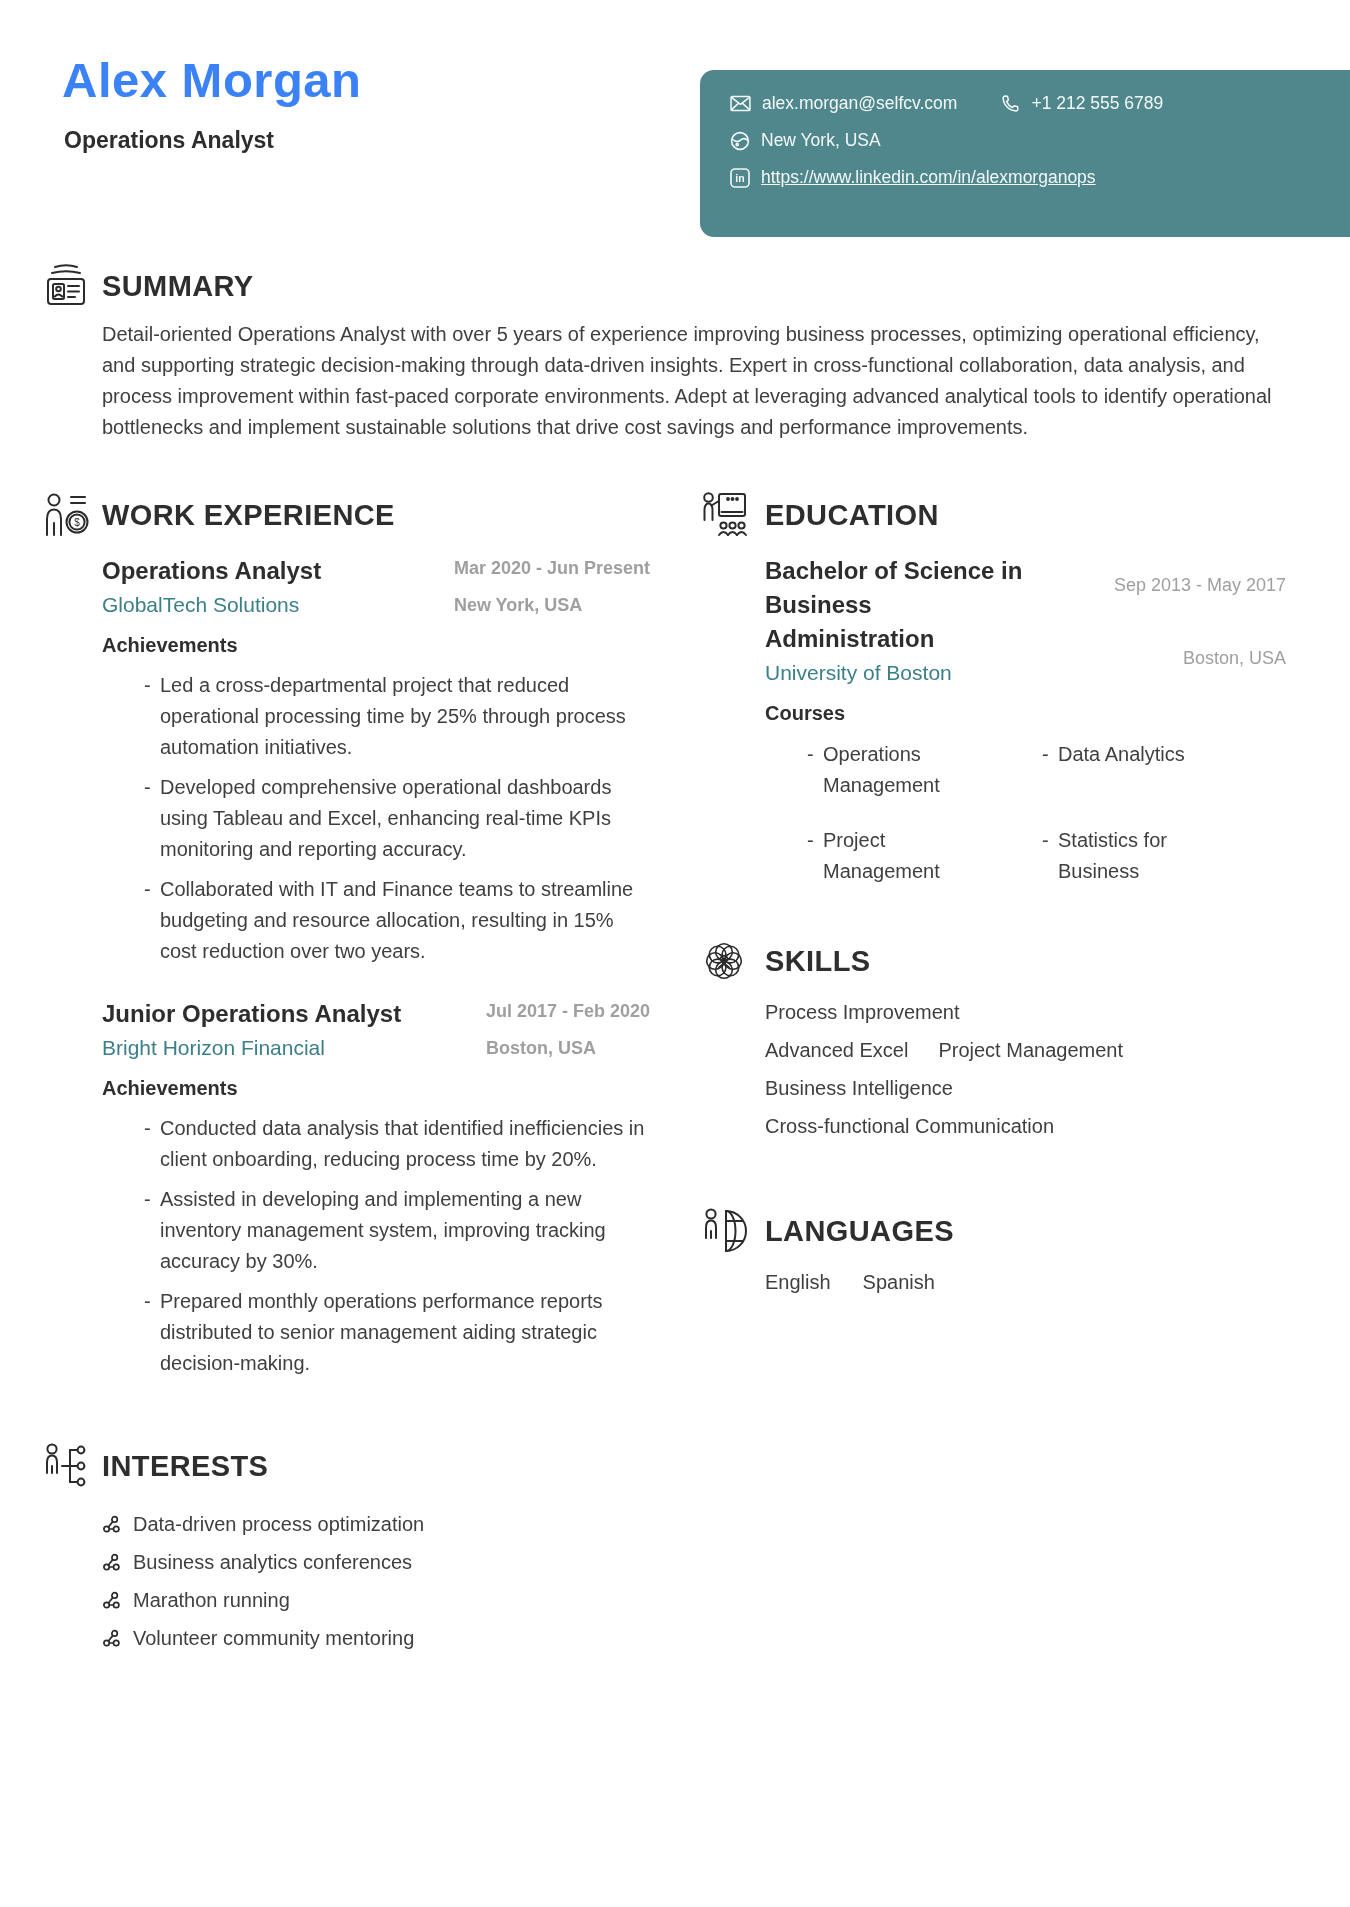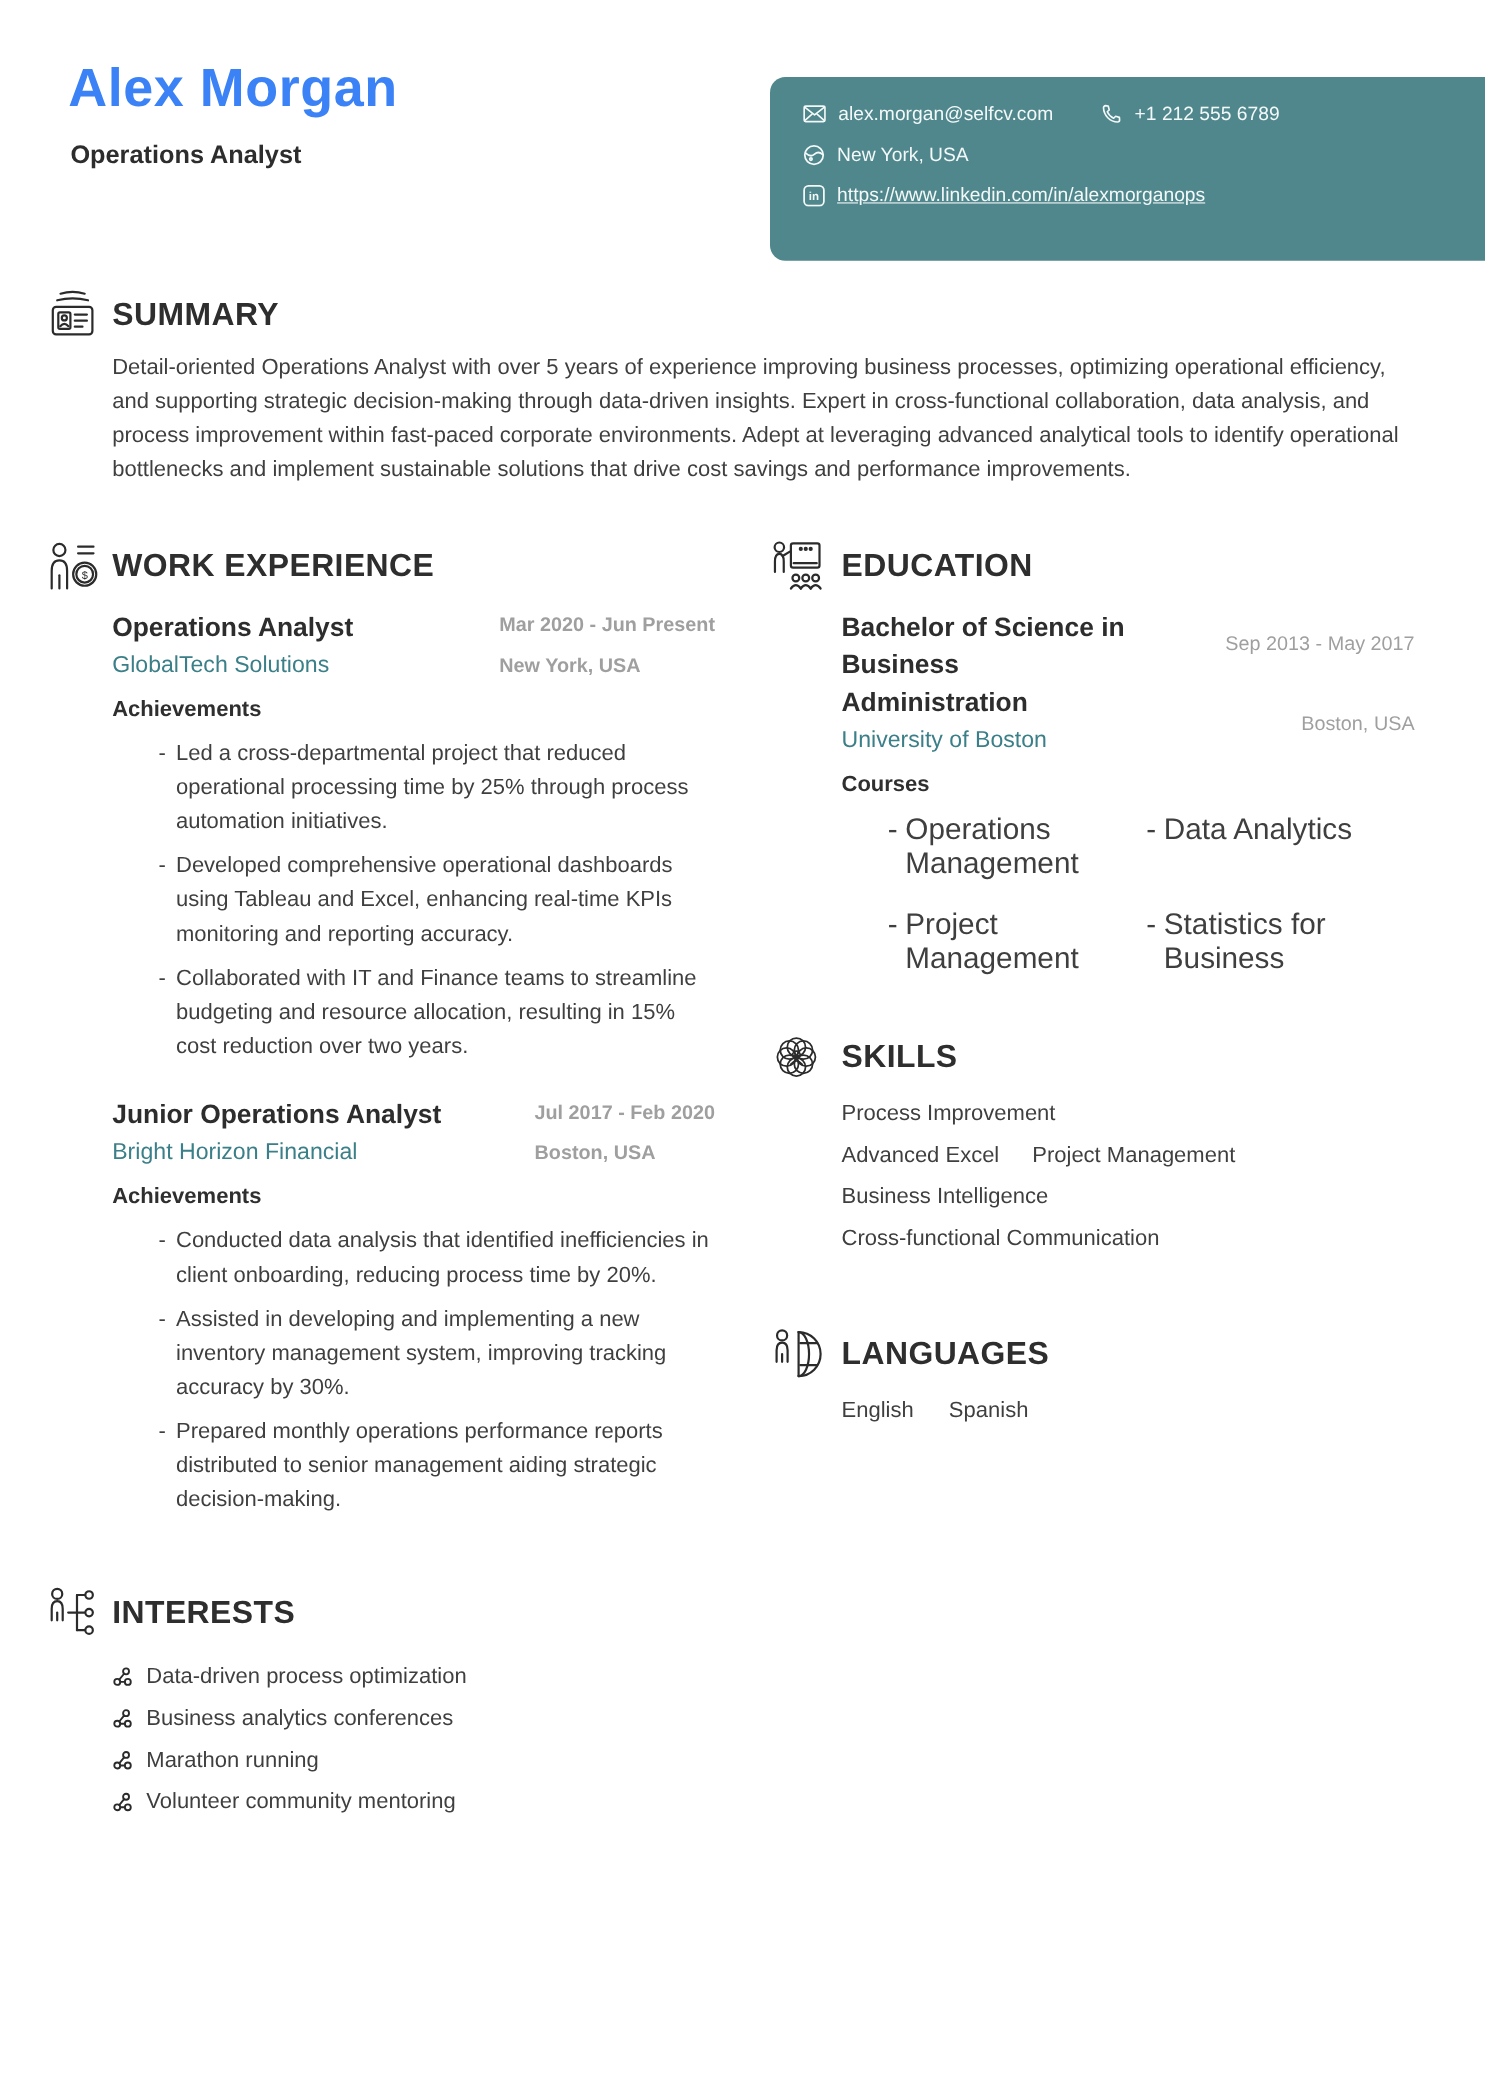--- a/index.html
+++ b/index.html
@@ -48,21 +48,21 @@
   .bullet::before{content:"-";flex:none;width:16px;color:#3f3f3f;}
   .bullet .btext{flex:1;}
   
   .edu-head{display:flex;justify-content:space-between;align-items:center;margin-top:22px;}
   .degree{width:280px;font-size:24px;font-weight:800;color:#2d2d2d;line-height:34px;}
   .edu-meta{text-align:right;flex:none;padding-top:4px;}
   .edu-meta .meta-loc{margin-top:52px;}
   .school{font-size:21px;color:#3b7f88;margin-top:5px;}
   .courses-label{font-size:20px;font-weight:700;color:#2f2f2f;margin-top:17px;}
   .courses{display:grid;grid-template-columns:235px 1fr;row-gap:24px;margin-top:14px;padding-left:42px;}
-  .course{display:flex;font-size:27px;line-height:31px;}
+  .course{display:flex;font-size:20px;line-height:31px;}
   .course::before{content:"-";flex:none;width:16px;color:#3f3f3f;}
   .course .ctext{max-width:175px;}
   
   .section-skills{margin-top:46px;}
   .skill-rows{margin-top:19px;}
   .skill-row{display:flex;gap:30px;margin-bottom:8px;font-size:20px;line-height:30px;color:#3f3f3f;flex-wrap:wrap;}
   
   .section-languages{margin-top:54px;}
   .lang-row{display:flex;gap:32px;margin-top:23px;font-size:20px;color:#3f3f3f;}
   

